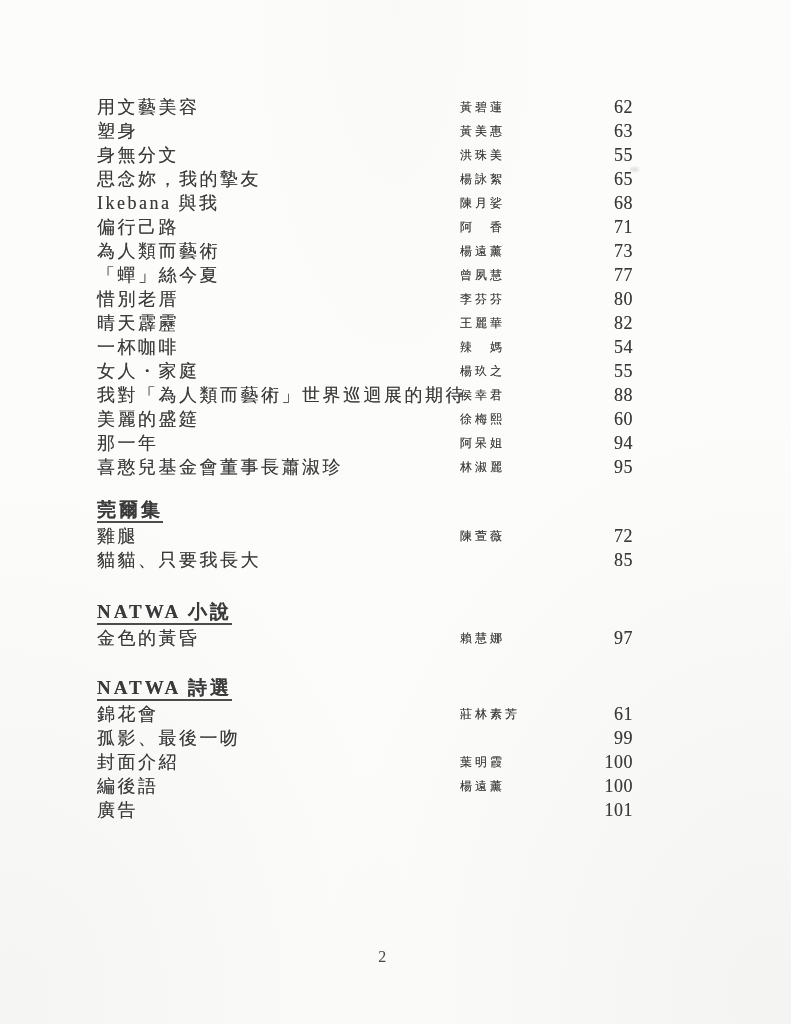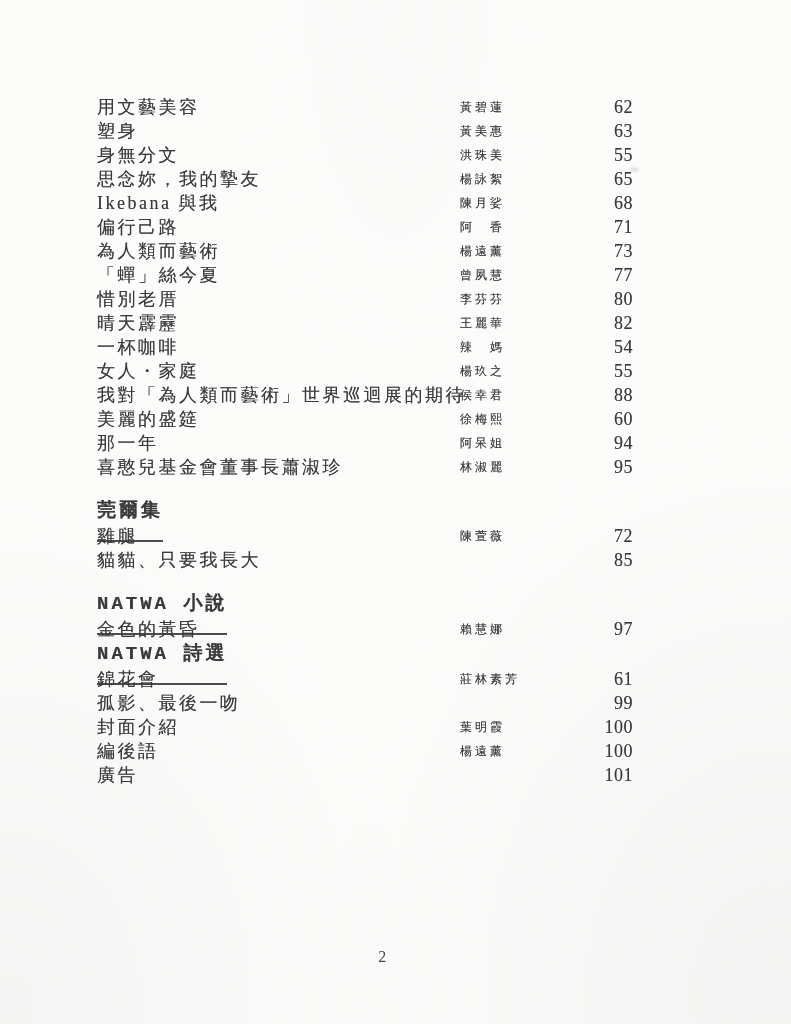--- a/index.html
+++ b/index.html
@@ -15,25 +15,25 @@
   }
   .doc { position: absolute; left: 97px; top: 95px; width: 536px; }
   .row { display: grid; grid-template-columns: 363px 128px 45px; height: 24px; line-height: 24px; }
   .t { font-size: 18px; letter-spacing: 2.5px; white-space: nowrap; overflow: visible;
        text-shadow: 0 0 0.5px rgba(58,58,58,0.55); }
   .a { font-size: 12px; letter-spacing: 3px; white-space: nowrap;
        text-shadow: 0 0 0.5px rgba(58,58,58,0.55); }
   .p { font-size: 18px; text-align: right; letter-spacing: 0.5px;
        text-shadow: 0 0 0.4px rgba(58,58,58,0.5); }
   .sec { height: 26px; line-height: 24px; margin: 0; font-size: 19px; font-weight: bold; }
-  .sec .u { border-bottom: 2px solid #4c4c4c; padding-bottom: 18px; letter-spacing: 3px;
-            text-shadow: 0 0 0.5px rgba(58,58,58,0.6); font-family: Liberation Mono, monospace; }
+  .sec .u { border-bottom: 2px solid #4c4c4c; padding-bottom: 1px; letter-spacing: 3px;
+            text-shadow: 0 0 0.5px rgba(58,58,58,0.6); }
   .gap-a { margin-top: 19px; }   
-  .gap-b { margin-top: 19px; }   
-  .gap-c { }   
+  .gap-b { margin-top: 28px; }   
+  .gap-c { margin-top: 26px; }   
   .gap-d { }   
   .pagefoot {
     position: absolute; top: 948px; left: 0; width: 791px;
     text-align: center; font-size: 16px; letter-spacing: 0.5px;
     box-sizing: border-box; padding-right: 26px; color: #4a4a4a;
   }
   .artifact {
     position: absolute; left: 630px; top: 167px; width: 9px; height: 5px;
     background: rgba(100,100,100,0.16); border-radius: 50%; filter: blur(1px);
   }

